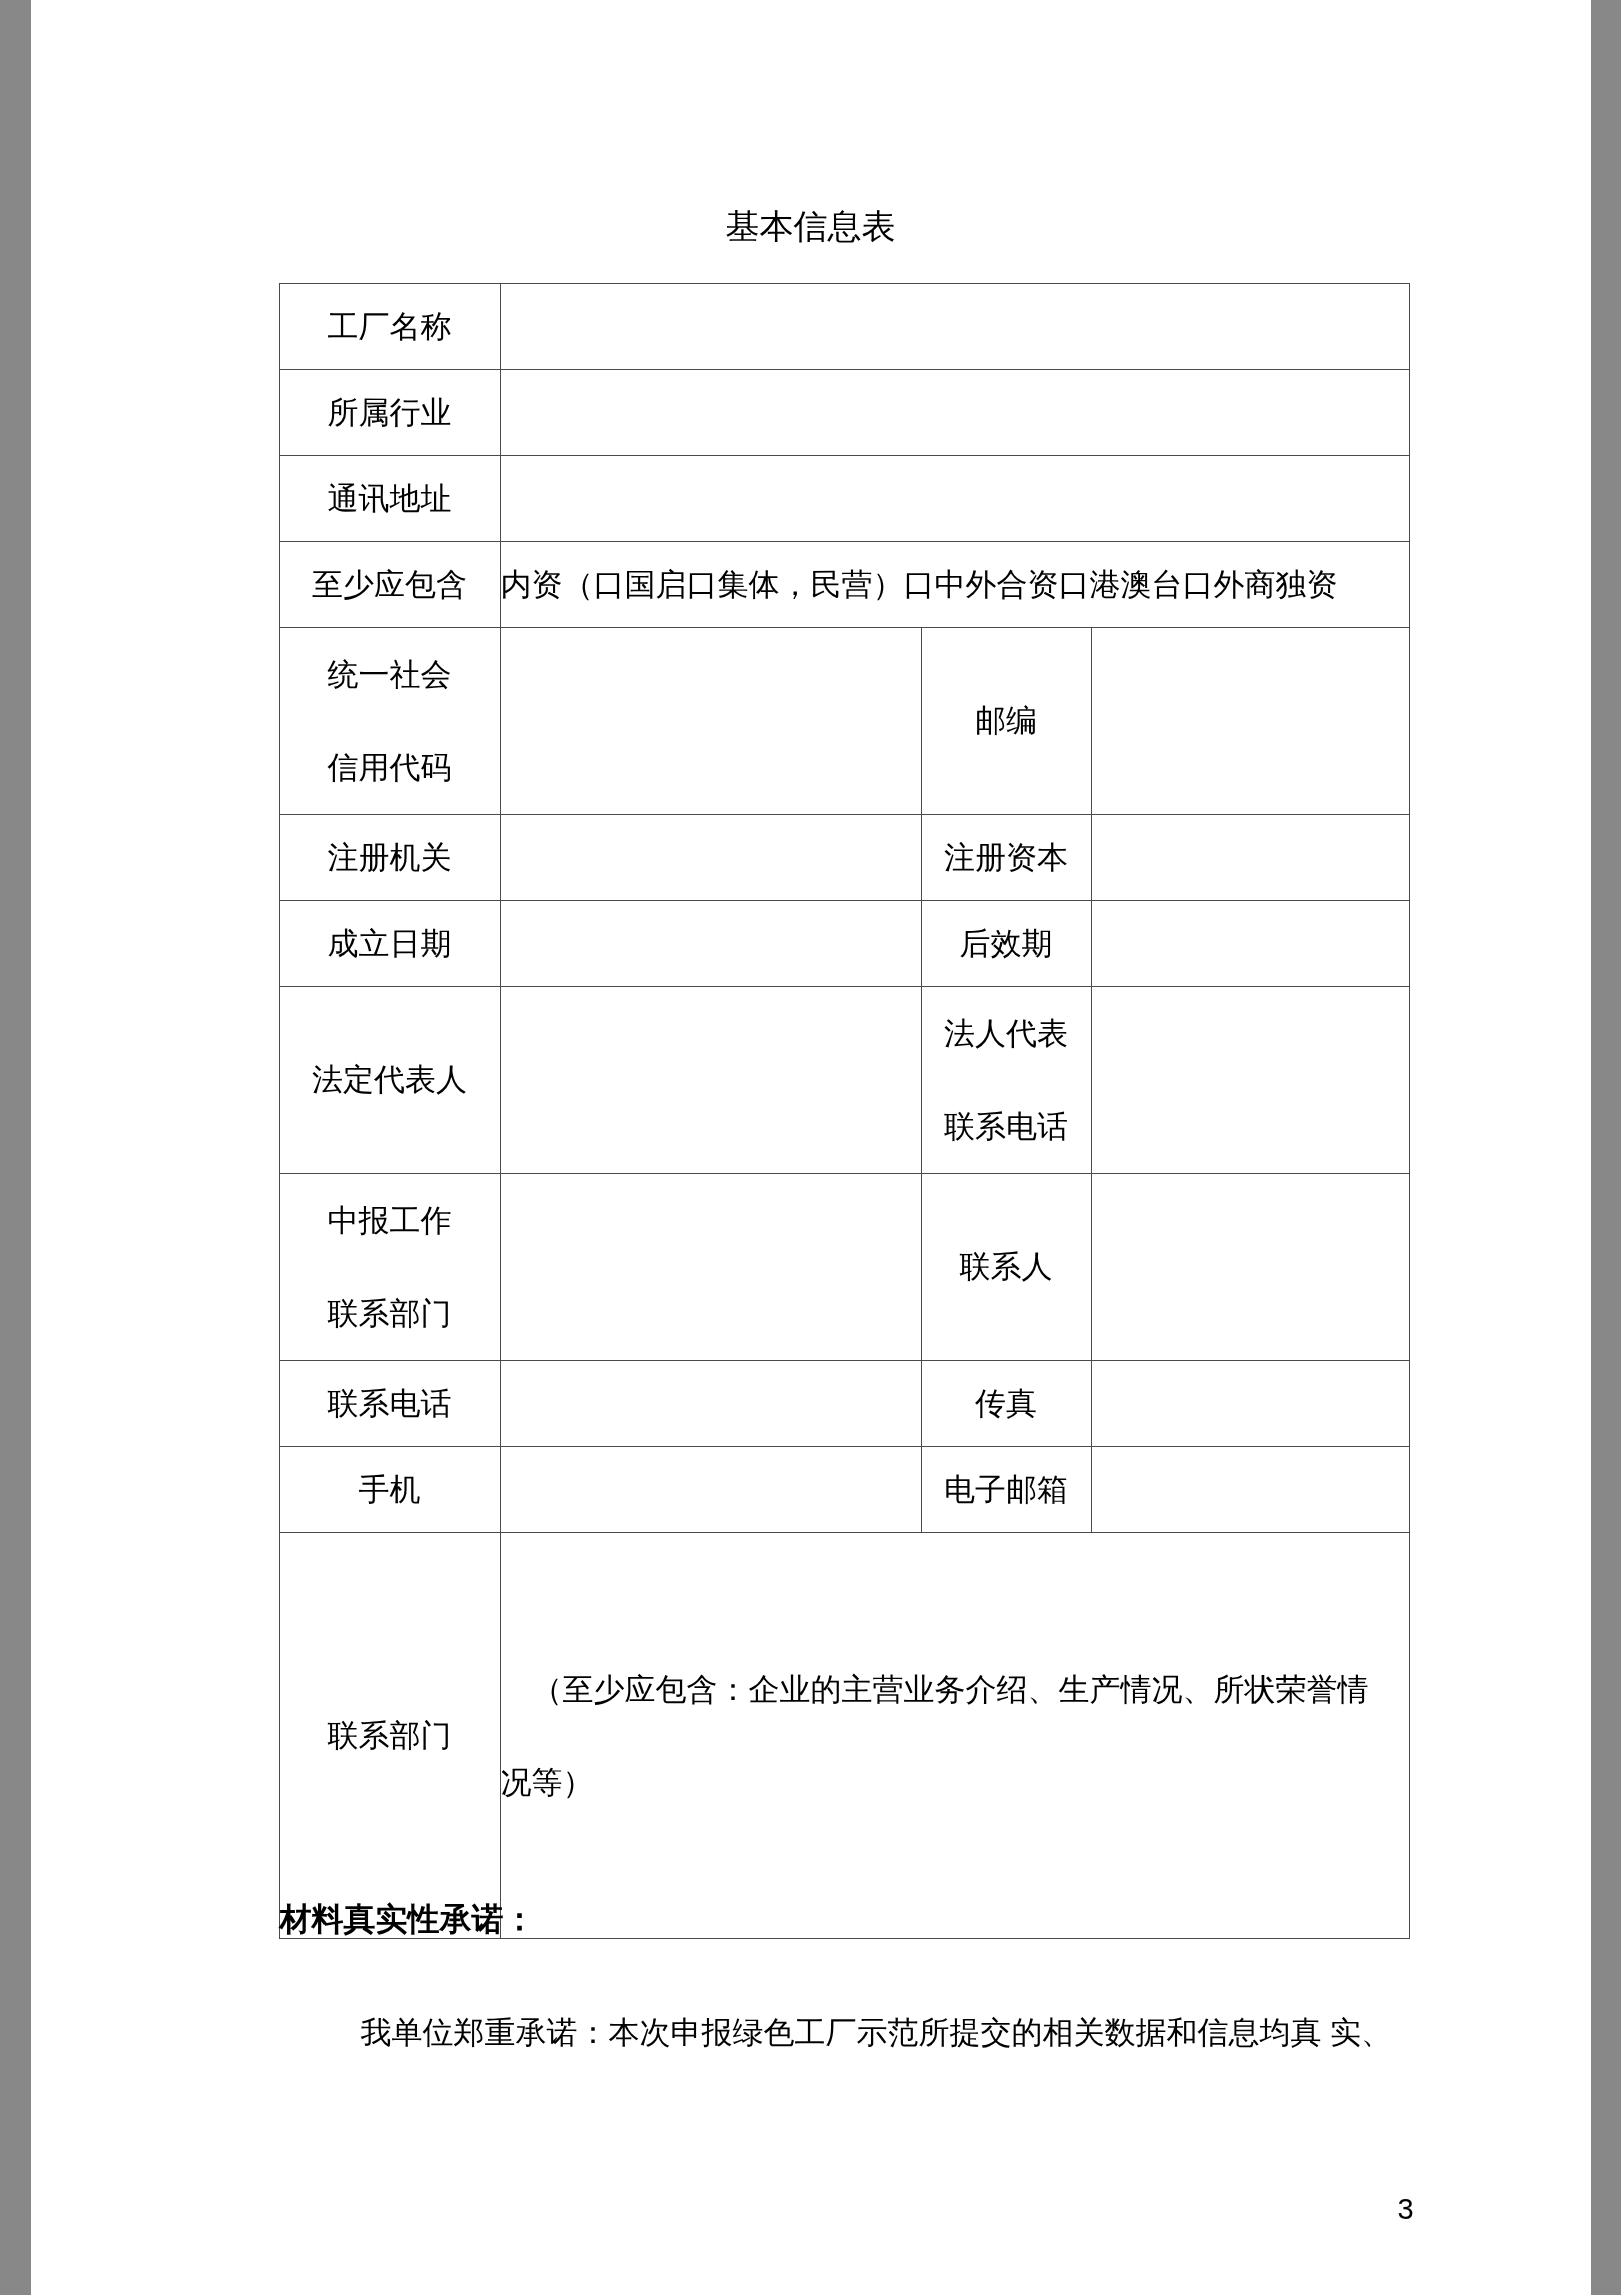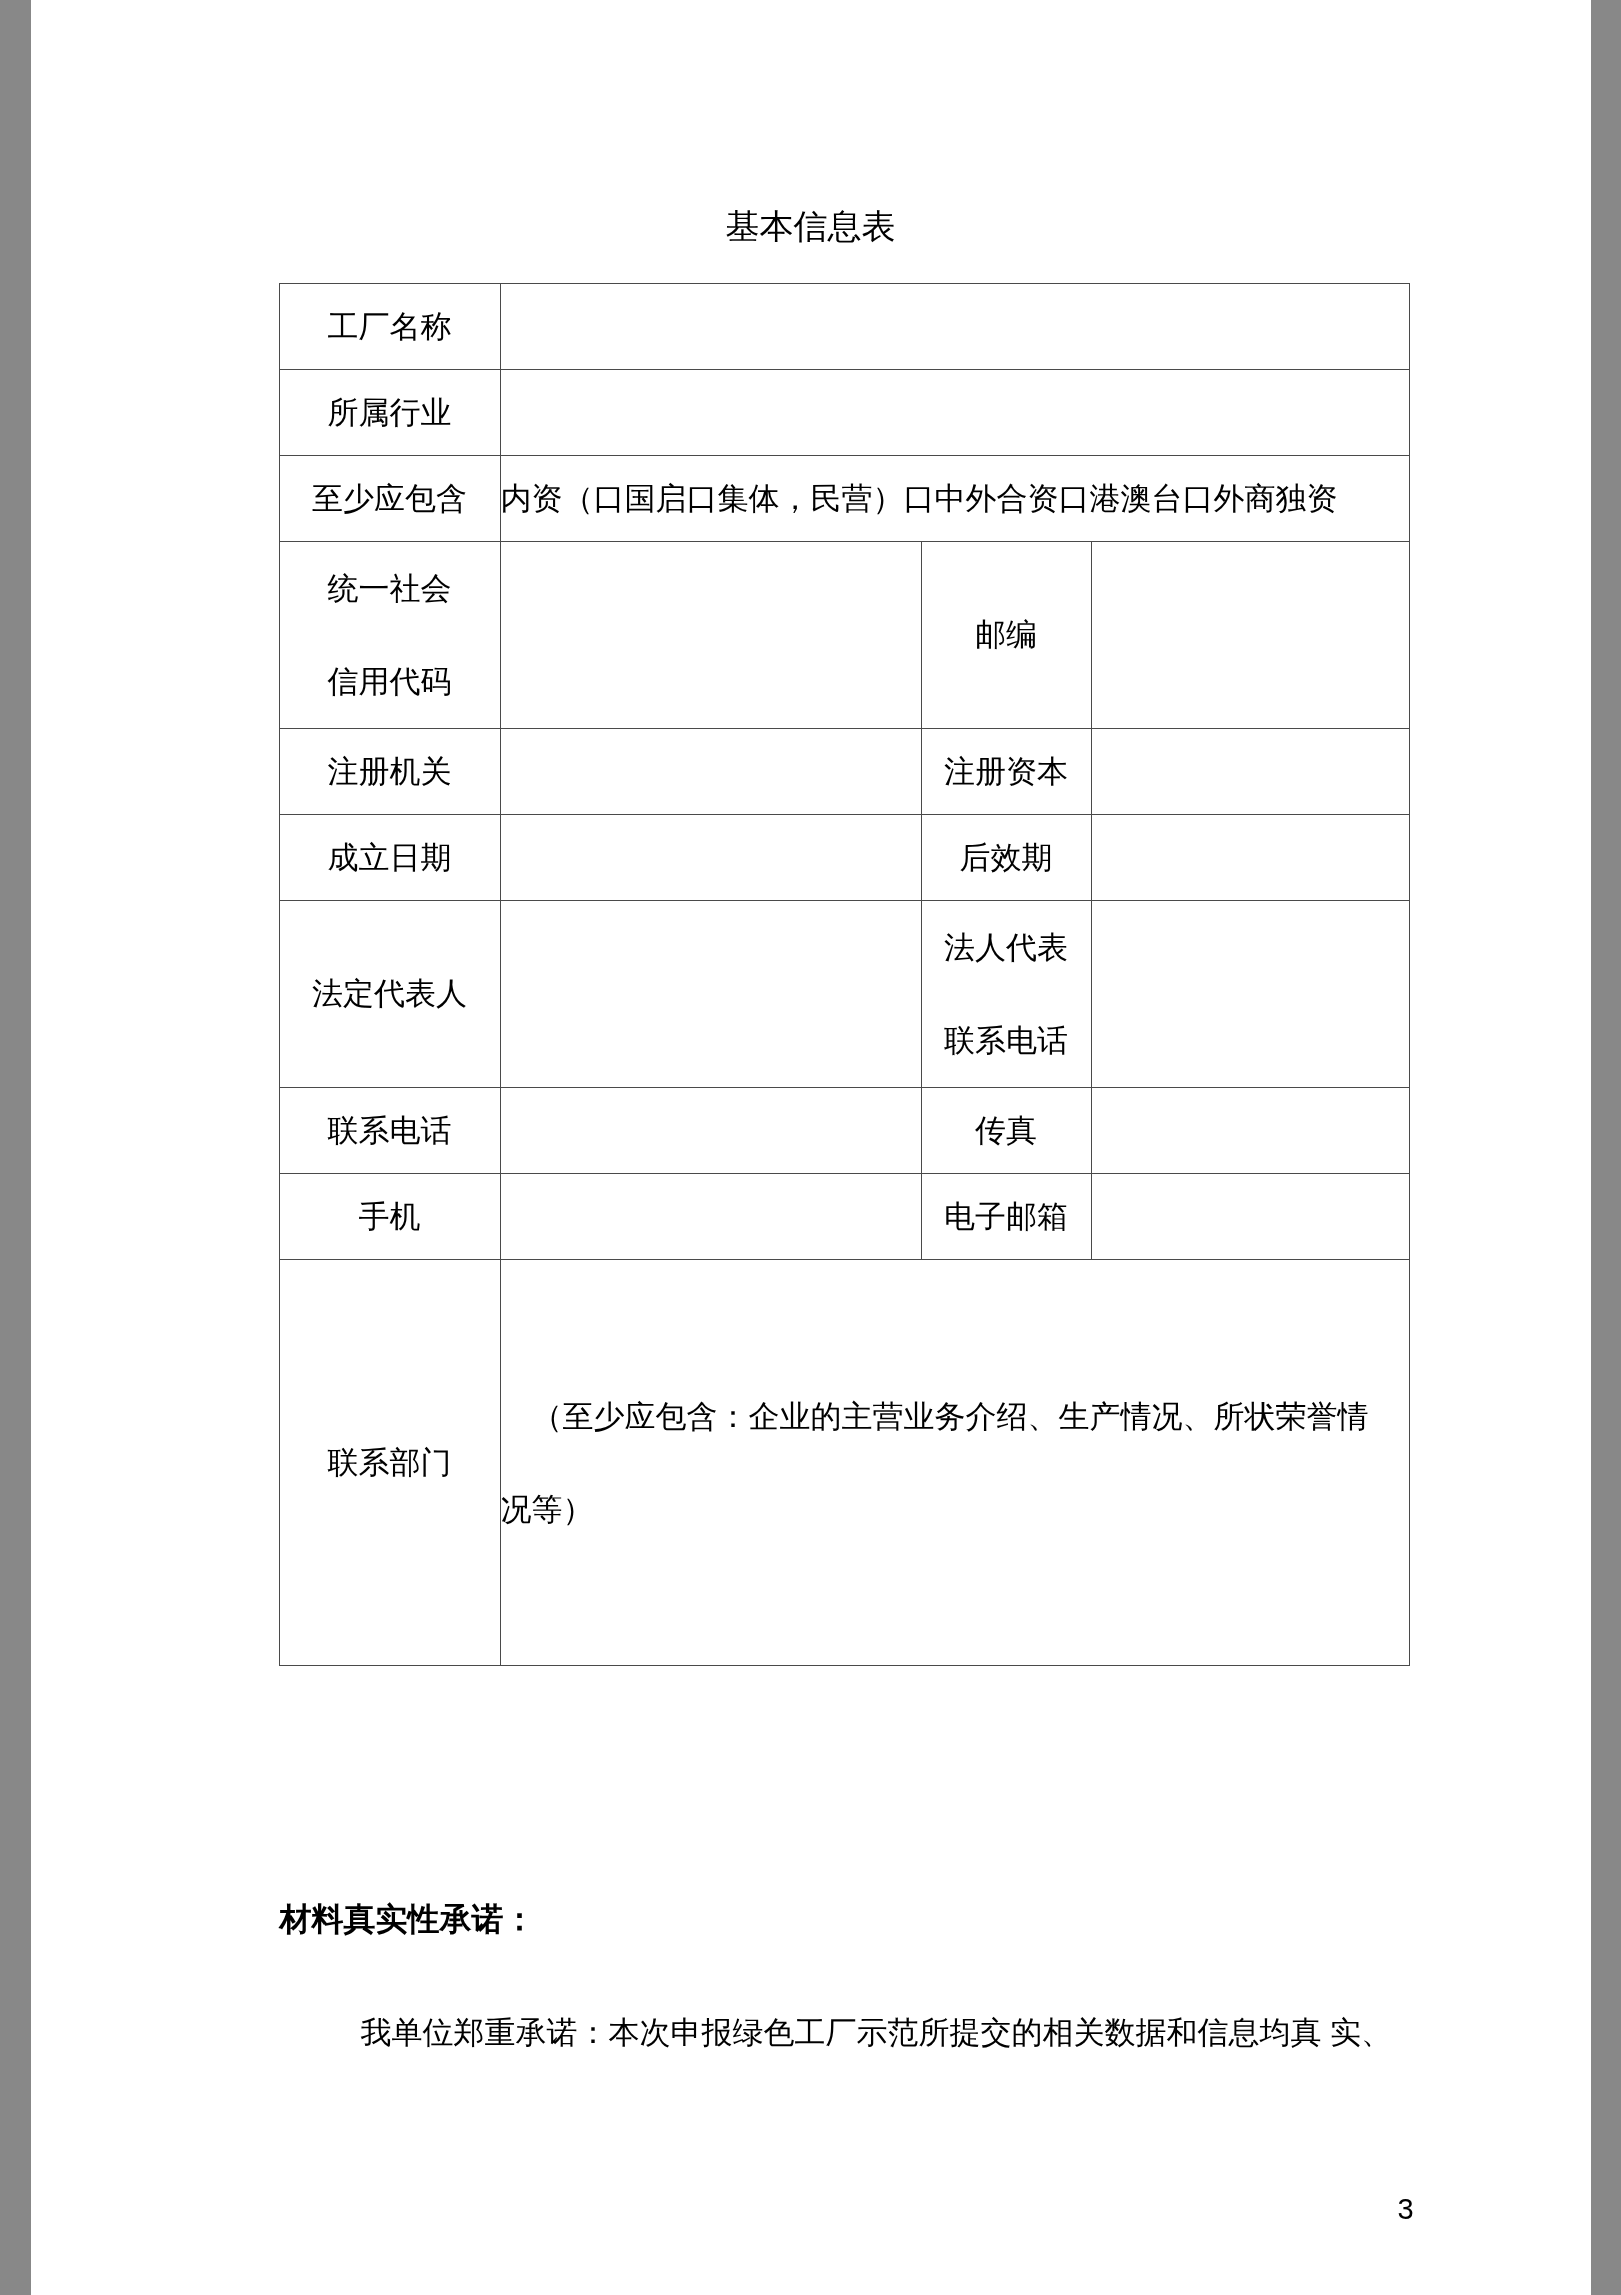--- a/index.html
+++ b/index.html
@@ -81,20 +81,24 @@
         <tr class="h-s">
       <td class="lbl">工厂名称</td>
       <td colspan="3"></td>
     </tr>
 
     <tr class="h-s">
       <td class="lbl">所属行业</td>
       <td colspan="3"></td>
     </tr>
 
+    <tr class="h-s">
+      <td class="lbl">通讯地址</td>
+      <td colspan="3"></td>
+    </tr>
 
     <tr class="h-s">
       <td class="lbl">至少应包含</td>
       <td colspan="3" class="val-left">内资（口国启口集体，民营）口中外合资口港澳台口外商独资</td>
     </tr>
 
     <tr class="h-m">
       <td class="lbl two-line">
         <span>统一社会</span>
         <span>信用代码</span>
@@ -121,20 +125,29 @@
     <tr class="h-m">
       <td class="lbl">法定代表人</td>
       <td></td>
       <td class="lbl two-line">
         <span>法人代表</span>
         <span>联系电话</span>
       </td>
       <td></td>
     </tr>
 
+    <tr class="h-m">
+      <td class="lbl two-line">
+        <span>中报工作</span>
+        <span>联系部门</span>
+      </td>
+      <td></td>
+      <td class="lbl">联系人</td>
+      <td></td>
+    </tr>
 
     <tr class="h-s">
       <td class="lbl">联系电话</td>
       <td></td>
       <td class="lbl">传真</td>
       <td></td>
     </tr>
 
     <tr class="h-s">
       <td class="lbl">手机</td>

